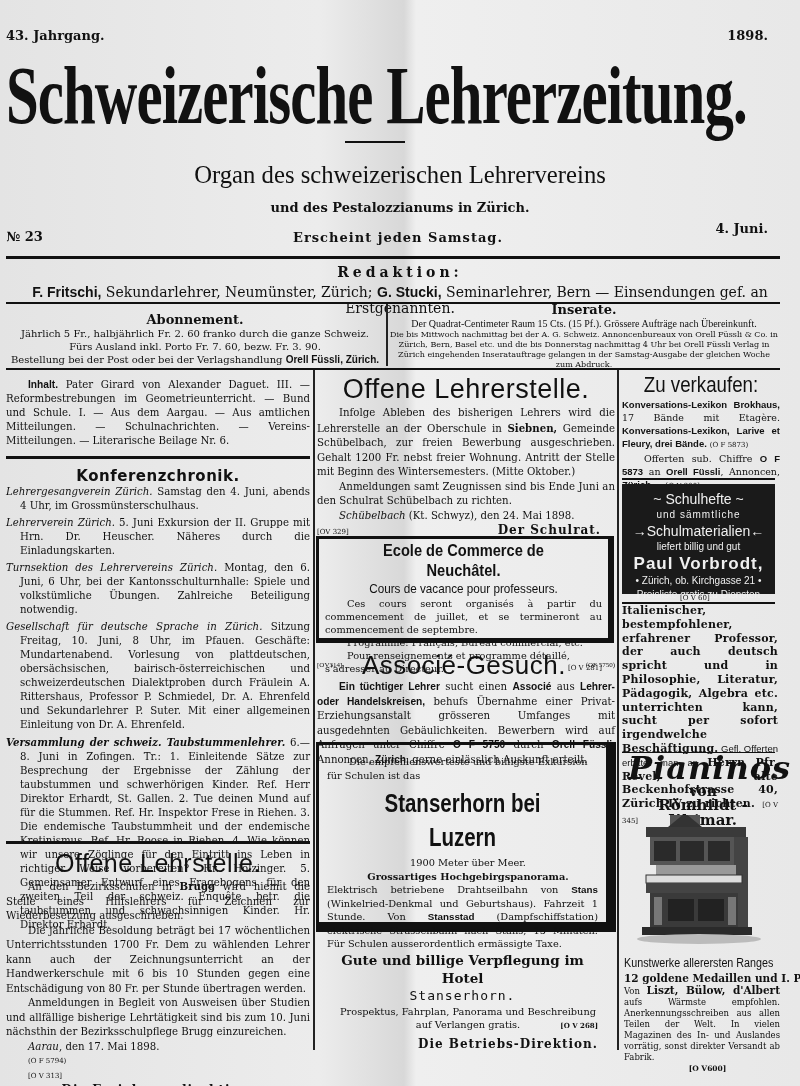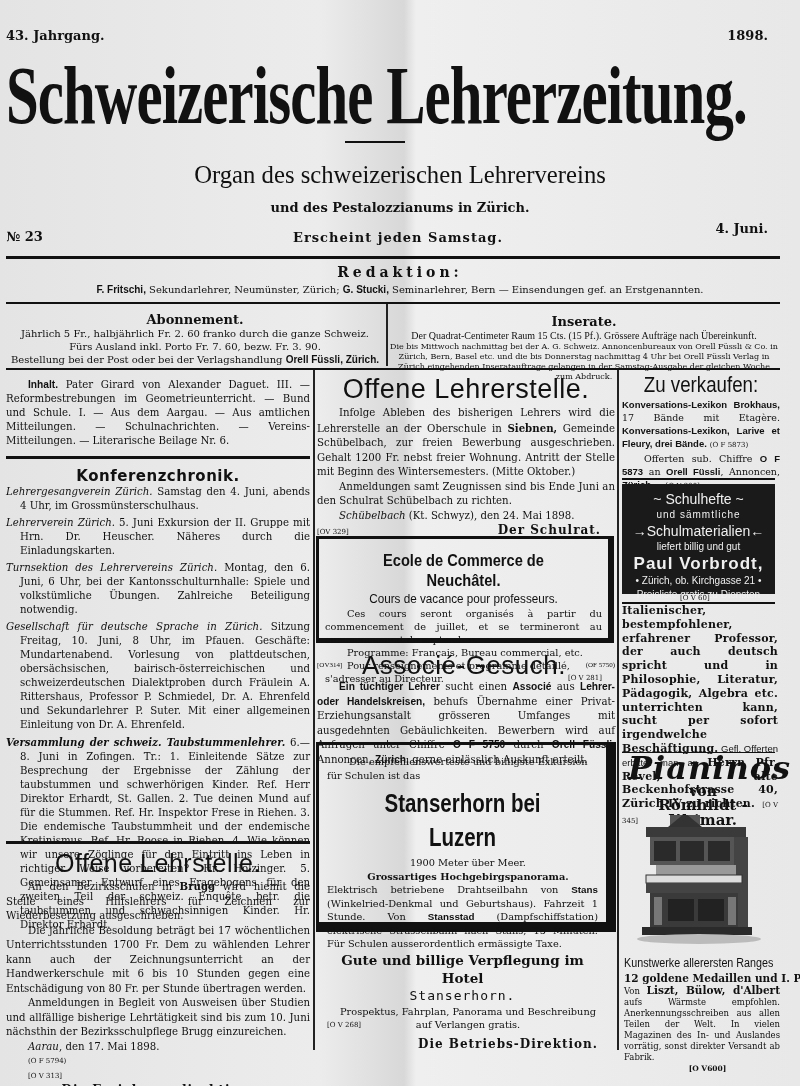--- a/index.html
+++ b/index.html
@@ -28,46 +28,46 @@
   .organ { left: 0; width: 800px; top: 160px; text-align: center; font-size: 26px; font-family: "Liberation Serif", serif;
     transform: scaleX(0.95); }
   .und { left: 0; width: 800px; top: 200px; text-align: center; font-size: 13px; font-weight: bold; }
   .nr { left: 6px; top: 229px; font-size: 13px; font-weight: bold; }
   .erscheint { left: 0; width: 796px; top: 230px; text-align: center; font-size: 13px; font-weight: bold; letter-spacing: 1px; }
   .date { right: 32px; top: 221px; font-size: 13px; font-weight: bold; }
 
   .hrule { position: absolute; background: #111; }
 
   .redaktion-title { left: 0; width: 800px; top: 264px; text-align: center; font-size: 14px; font-weight: bold; letter-spacing: 4px; font-family: "DejaVu Serif", serif; }
-  .redaktion-line { left: 0; width: 800px; top: 284px; text-align: center; font-size: 10px; }
+  .redaktion-line { left: 0; width: 800px; top: 284px; text-align: center; font-size: 14px; }
 
   .abo { left: 6px; top: 312px; width: 378px; text-align: center; font-size: 10px; line-height: 13px; }
   .abo .t { font-size: 13px; font-weight: bold; font-family: "DejaVu Serif", serif; line-height: 15px; }
-  .ins { left: 390px; top: 314px; width: 388px; text-align: center; font-size: 8px; line-height: 10px; }
+  .ins { left: 390px; top: 302px; width: 388px; text-align: center; font-size: 8px; line-height: 10px; }
   .ins .t { font-size: 13px; font-weight: bold; font-family: "DejaVu Serif", serif; line-height: 15px; }
   .ins .l2 { font-size: 10px; line-height: 13px; font-family: "Liberation Serif", serif; }
 
   
   .col1 { left: 6px; top: 378px; width: 304px; font-size: 10.2px; line-height: 14px; text-align: justify; }
   .inhalt { text-indent: 22px; }
   .konf-title { text-align: center; font-size: 15px; font-weight: bold; font-family: "DejaVu Sans", sans-serif; margin: 10px 0 2px; letter-spacing: 0.5px; }
   .entry { padding-left: 14px; text-indent: -14px; margin-bottom: 3px; }
   .entry .h { font-style: italic; }
   .offene1 { left: 6px; top: 847px; width: 304px; font-size: 10.2px; line-height: 14.5px; text-align: justify; }
   .big-title { font-family: "Liberation Sans", sans-serif; font-size: 25px; line-height: 32px; text-align: center; letter-spacing: 0.5px; }
   .para { text-indent: 22px; }
   .sigline { display: flex; justify-content: space-between; align-items: baseline; padding-left: 22px; flex-direction: column; }
   .tiny { font-size: 7px; }
   .signature { text-align: center; font-weight: bold; font-size: 12px; letter-spacing: 1px; font-family: "DejaVu Serif", serif; }
 
   .vline { position: absolute; width: 1.5px; background: #222; }
 
   
   .col2 { left: 317px; width: 298px; font-size: 10.2px; line-height: 14.5px; text-align: justify; }
-  .ecole { left: 316px; top: 536px; width: 298px; height: 107px; border: 3px solid #111; border-right-width: 6px; border-bottom-width: 5px; padding: 12px 6px; font-size: 9.8px; line-height: 13px; }
+  .ecole { left: 316px; top: 536px; width: 298px; height: 107px; border: 3px solid #111; border-right-width: 6px; border-bottom-width: 5px; padding: 2px 6px; font-size: 9.8px; line-height: 13px; }
   .ecole .t1 { text-align: center; font-family: "Liberation Sans", sans-serif; font-weight: bold; font-size: 17px; line-height: 20px; transform: scaleX(0.86); }
   .ecole .t2 { text-align: center; font-family: "Liberation Sans", sans-serif; font-size: 13px; line-height: 16px; transform: scaleX(0.9); }
   .assoc-title { font-family: "Liberation Sans", sans-serif; font-size: 24px; line-height: 30px; display: flex; align-items: flex-start; justify-content: space-between; }
   .assoc-title .big { font-size: 26px; letter-spacing: 0.5px; }
   .stans { left: 316px; top: 742px; width: 300px; height: 190px; border: 3px solid #111; border-right: 10px solid #111; border-bottom: 10px solid #111; padding: 10px 8px; font-size: 9.8px; line-height: 13.5px; }
   .stans .big { text-align: center; font-family: "Liberation Sans", sans-serif; font-weight: bold; font-size: 25px; line-height: 34px; transform: scaleX(0.82); margin: 4px 0 2px; }
   .center { text-align: center; margin-left: 11px; }
   .stans .hotel { text-align: center; font-weight: bold; font-size: 13.5px; line-height: 18px; }
   .stans .hotel2 { text-align: center; font-family: "DejaVu Sans Mono", monospace; font-size: 13px; letter-spacing: 1px; line-height: 18px; }
 
@@ -178,21 +178,21 @@
 
   <div class="abs stans">
     <div class="para">Die empfehlenswerteste und billigste Exkursion für Schulen ist das</div>
     <div class="big">Stanserhorn bei Luzern</div>
     <div class="center">1900 Meter über Meer.</div>
     <div class="center b">Grossartiges Hochgebirgspanorama.</div>
     <div style="text-align:justify;"><span>Elektrisch betriebene Drahtseilbahn von </span><span class="sans b">Stans</span><span> (Winkelried-Denkmal und Geburtshaus). Fahrzeit 1 Stunde. Von </span><span class="sans b">Stansstad</span><span> (Dampfschiffstation) elektrische Strassenbahn nach Stans, 15 Minuten. Für Schulen ausserordentlich ermässigte Taxe.</span></div>
     <div class="hotel">Gute und billige Verpflegung im Hotel</div>
     <div class="hotel2">Stanserhorn.</div>
     <div class="center">Prospektus, Fahrplan, Panorama und Beschreibung auf Verlangen gratis.</div>
-    <div style="margin-top:-13px;" class="tiny">[O V 268]</div>
+    <div style="text-align:right;margin-top:-13px;font-weight:bold;" class="tiny">[O V 268]</div>
     <div class="signature" style="text-align:right;margin-top:6px;">Die Betriebs-Direktion.</div>
   </div>
 
   <div class="abs col3" style="top:372px;">
     <div class="zu-title">Zu verkaufen:</div>
     <div><span class="sans b">Konversations-Lexikon Brokhaus,</span><span> 17 Bände mit Etagère. </span><span class="sans b">Konversations-Lexikon, Larive et Fleury, drei Bände.</span> <span class="tiny">(O F 5873)</span></div>
     <div class="para"><span>Offerten sub. Chiffre </span><span class="sans b">O F 5873</span><span> an </span><span class="sans b">Orell Füssli</span><span>, Annoncen, </span><span class="sans b">Zürich.</span> &nbsp; &nbsp;<span class="tiny">[O V 330]</span></div>
   </div>
   <div class="hrule" style="left:622px;top:478px;width:153px;height:1.5px;"></div>
 

